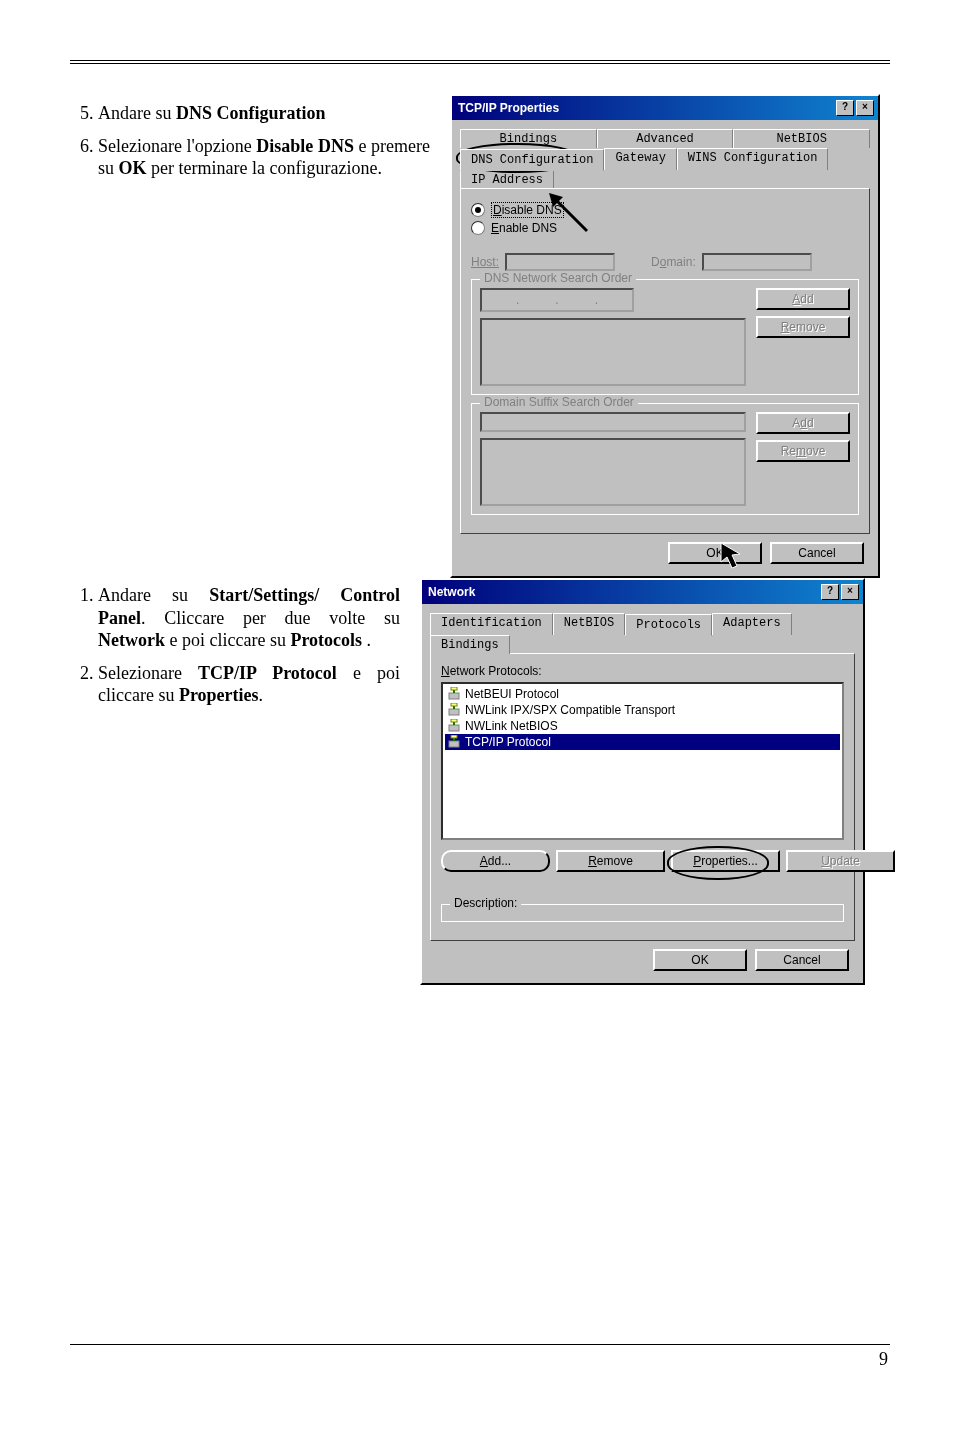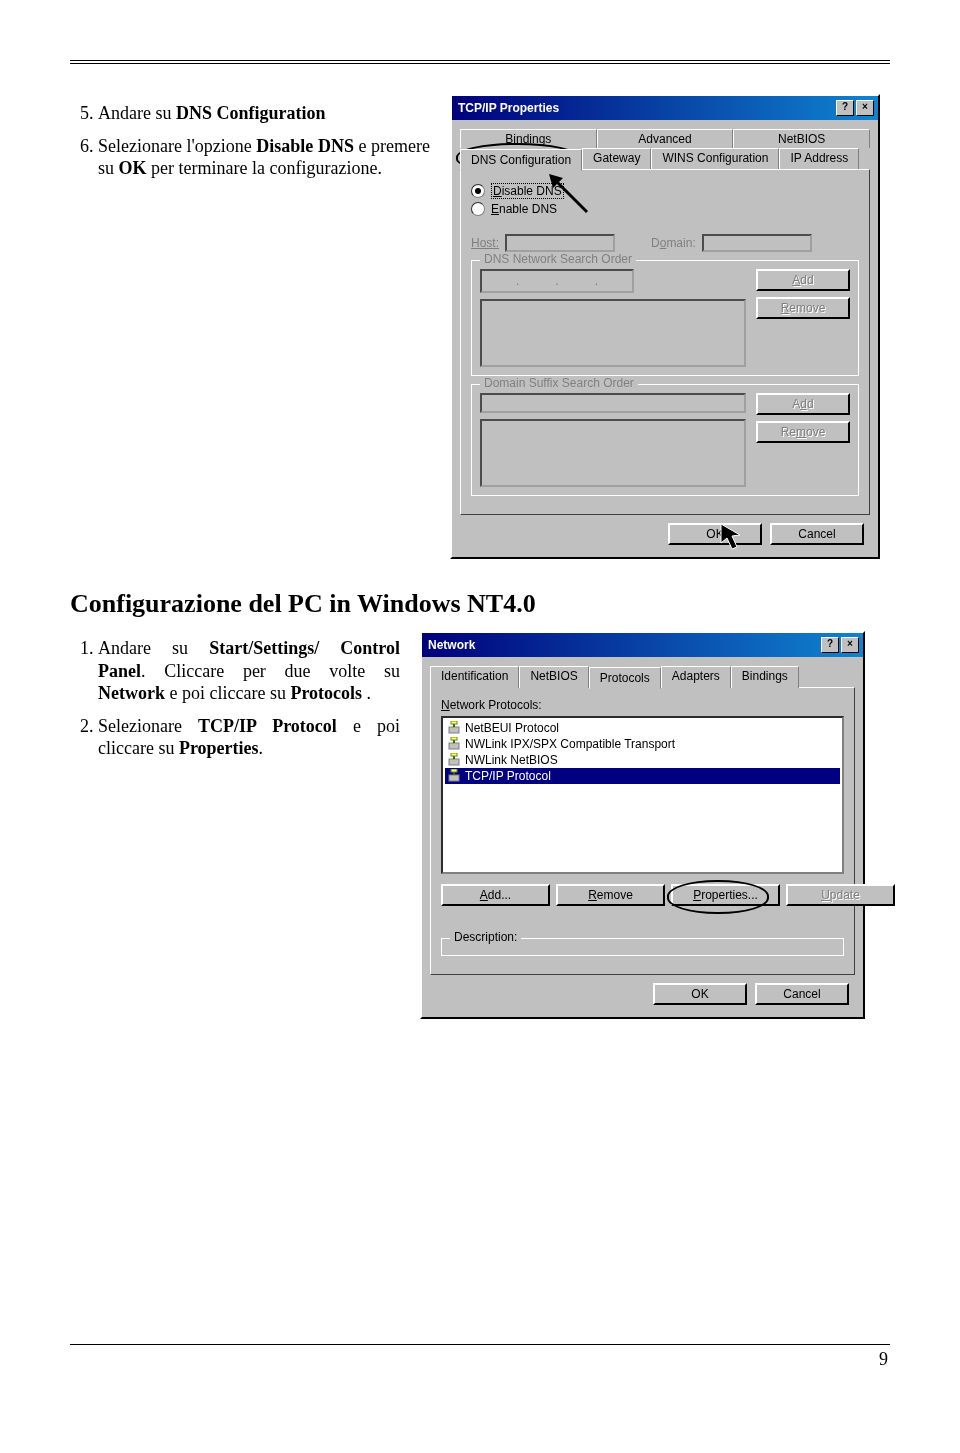--- a/index.html
+++ b/index.html
@@ -83,20 +83,21 @@
     text-align: center;
     line-height: 12px;
   }
   .dlg-body {
     padding: 8px;
   }
   .tab-strip {
     display: flex;
     flex-wrap: wrap;
     position: relative;
+    font-family: Liberation Mono, monospace;
   }
   .tab {
     background: #c0c0c0;
     border: 1px solid #fff;
     border-right-color:#808080;
     border-bottom: none;
     padding: 2px 10px;
     margin-right: 0px;
     font-size: 12px;
     position: relative;
@@ -331,21 +332,20 @@
           <div class="win-btn">Cancel</div>
 
           <svg class="anno-arrow" style="right:118px; bottom:-6px;" width="34" height="34">
             <polygon points="3,3 3,22 9,17 14,28 19,26 14,15 22,14" fill="#000" stroke="#fff" stroke-width="1"></polygon>
           </svg>
         </div>
       </div>
     </div>
   </div>
 
-  <h2 class="section">Configurazione del PC in Windows NT4.0</h2>
 
   <div class="row">
     <div class="left-col2">
       <ol start="1">
         <li style="text-align:justify;">
           <span>Andare su </span><span class="bold">Start/Settings/ Control Panel</span><span>. Cliccare per due volte su </span><span class="bold">Network</span><span> e poi cliccare su </span><span class="bold">Protocols</span><span> .</span>
         </li>
         <li style="text-align:justify;">
           <span>Selezionare </span><span class="bold">TCP/IP Protocol</span><span> e poi cliccare su </span><span class="bold">Properties</span><span>.</span>
         </li>
@@ -405,21 +405,21 @@
                     <rect x="2" y="6" width="10" height="6" fill="#c0c0c0" stroke="#808080"></rect>
                     <line x1="7" y1="1" x2="7" y2="6" stroke="#008000" stroke-width="2"></line>
                     <rect x="4" y="0" width="6" height="3" fill="#ffff80" stroke="#808000"></rect>
                   </svg>
               </span>
               <span>TCP/IP Protocol</span>
             </div>
           </div>
 
           <div style="display:flex;gap:6px;margin-top:10px;position:relative;">
-            <div class="win-btn" style="min-width:85px;"><u class="acc">A</u>dd...</div>
+            <div class="win-btn" style="min-width:85px;border-radius:10px;"><u class="acc">A</u>dd...</div>
             <div class="win-btn" style="min-width:85px;"><u class="acc">R</u>emove</div>
             <div class="win-btn" style="min-width:85px;position:relative;">
               <u class="acc">P</u>roperties...
               <div class="circle-mark" style="left:-6px; top:-6px; width:98px; height:30px; border-radius:50px/16px;"></div>
             </div>
             <div class="win-btn dis" style="min-width:85px;"><u class="acc">U</u>pdate</div>
           </div>
 
           <div class="fieldset" style="margin-top:32px;">
             <span class="legend">Description:</span>

